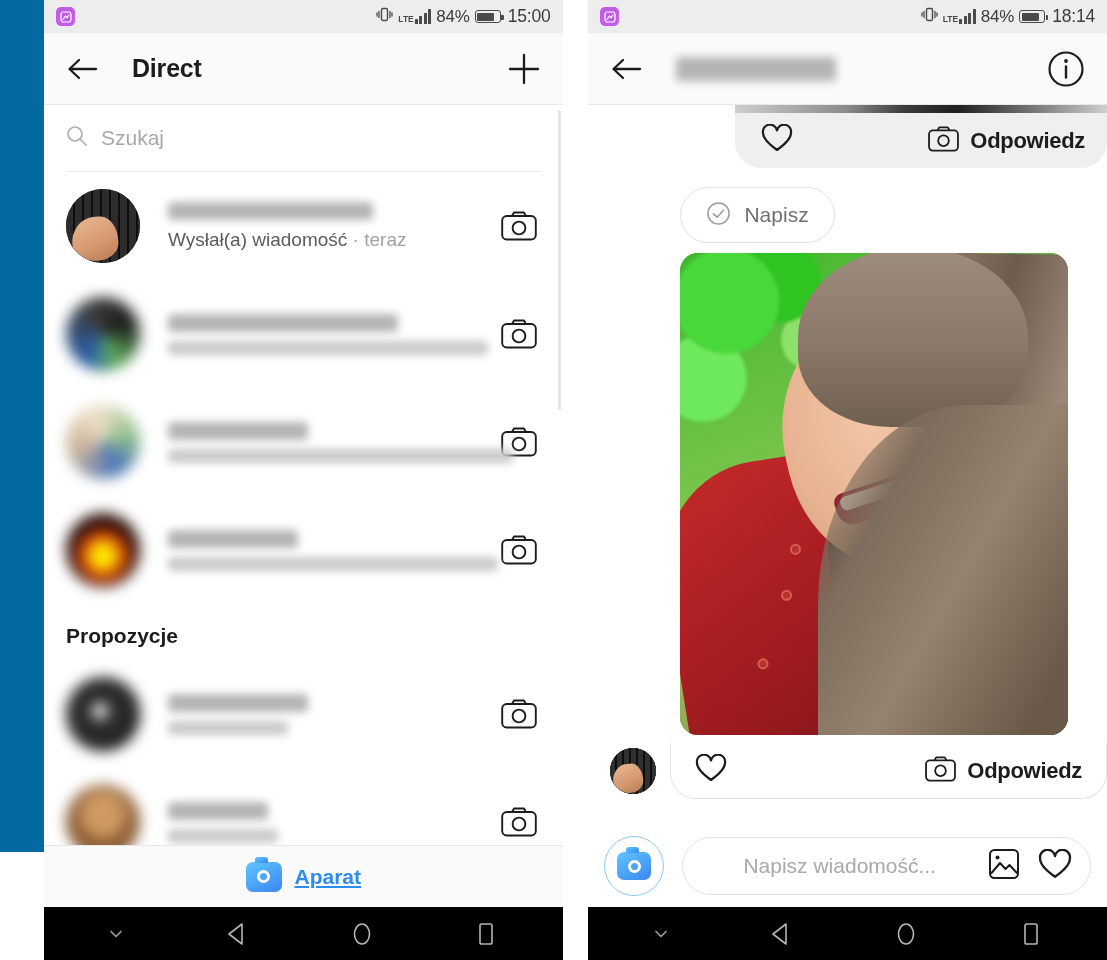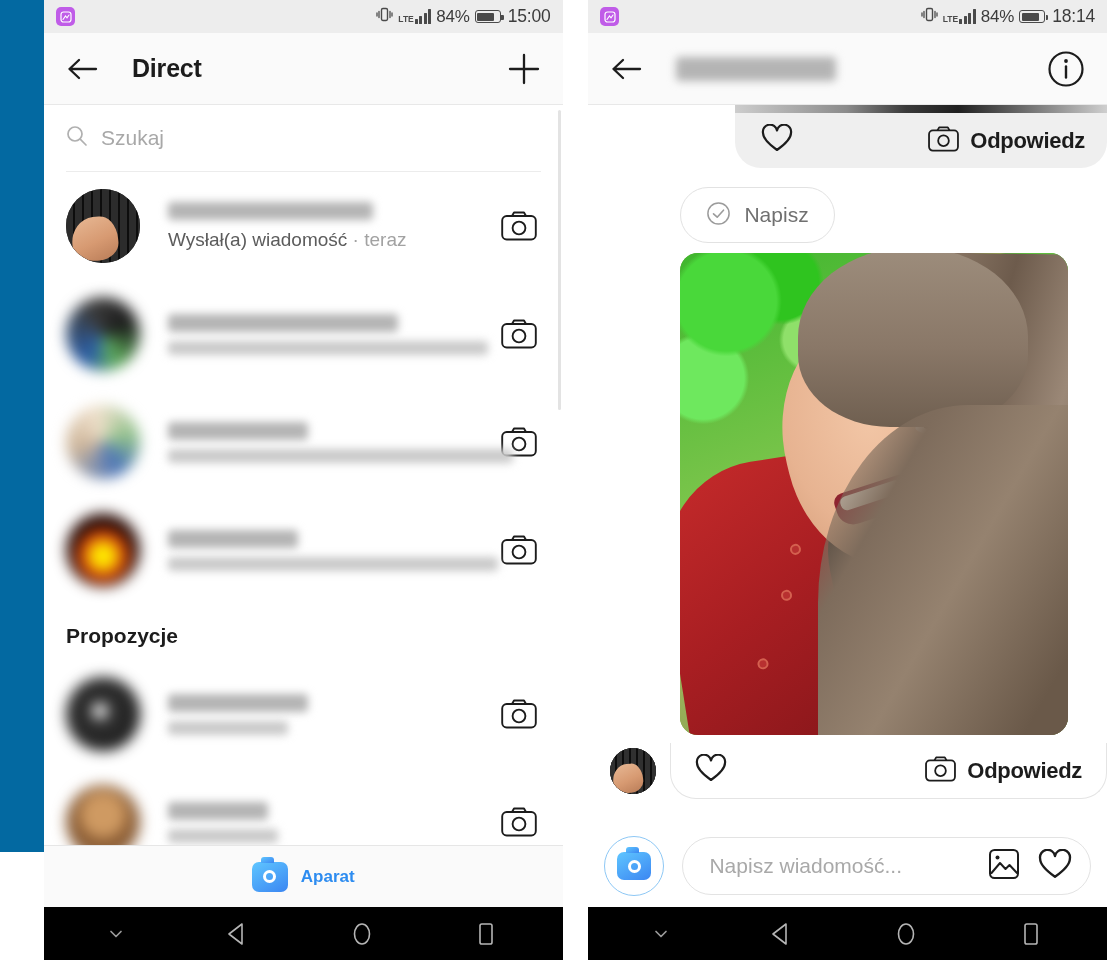--- a/index.html
+++ b/index.html
@@ -115,21 +115,21 @@
   .cam-blue {
     width: 36px; height: 30px; border-radius: 7px;
     background: linear-gradient(150deg,#5fc6ff 0%, #3b86f2 100%);
     position: relative; display:flex; align-items:center; justify-content:center;
   }
   .cam-blue::before {
     content:""; position:absolute; top:-5px; left:9px; width:13px; height:6px;
     border-radius:3px 3px 0 0; background: linear-gradient(150deg,#5fc6ff 0%, #3b86f2 100%);
   }
   .cam-blue i { width: 13px; height: 13px; border-radius: 50%; border: 3.4px solid #ffffff; display:block; }
-  .camfooter .lbl { font-size: 17px; font-weight: 700; color: #2d8cf0; }
+  .camfooter .lbl { font-size: 21px; font-weight: 700; color: #2d8cf0; text-decoration: underline; }
 
   
   .thread { position: absolute; top: 105px; left: 0; right: 0; bottom: 53px; background: #ffffff; }
   .prev-sliver {
     position: absolute; top: 0; left: 147px; right: 0; height: 8px;
     background: linear-gradient(90deg,#cdcdcd,#8b8b8b 30%,#3a3a3a 46%,#1f1f1f 60%,#6e6e6e 78%,#cfcfcf);
     border-radius: 0;
   }
   .reply-bar-top {
     position: absolute; top: 8px; left: 147px; right: 0; height: 55px;
@@ -251,21 +251,21 @@
   .composer-cam {
     width: 60px; height: 60px; border-radius: 50%; flex: 0 0 60px;
     border: 1.8px solid #8ec8f5; display:flex; align-items:center; justify-content:center;
     position: relative;
   }
   .composer-cam .cam-blue { width: 34px; height: 28px; }
   .composer-input {
     flex: 1; height: 58px; border: 1.4px solid #e3e3e3; border-radius: 29px;
     display: flex; align-items: center; padding: 0 18px 0 26px; gap: 18px;
   }
-  .composer-input .ph { flex: 1; font-size: 21px; color: #a9a9a9; }
+  .composer-input .ph { flex: 1; font-size: 21px; color: #a9a9a9; text-align: center; }
 
   
   .navbar {
     position: absolute; left: 0; right: 0; bottom: 0; height: 53px;
     background: #000000; display: flex; align-items: center;
     justify-content: space-around; padding: 0 14px;
   }
   .navbar svg { display: block; }
 
   .scrollbar {

